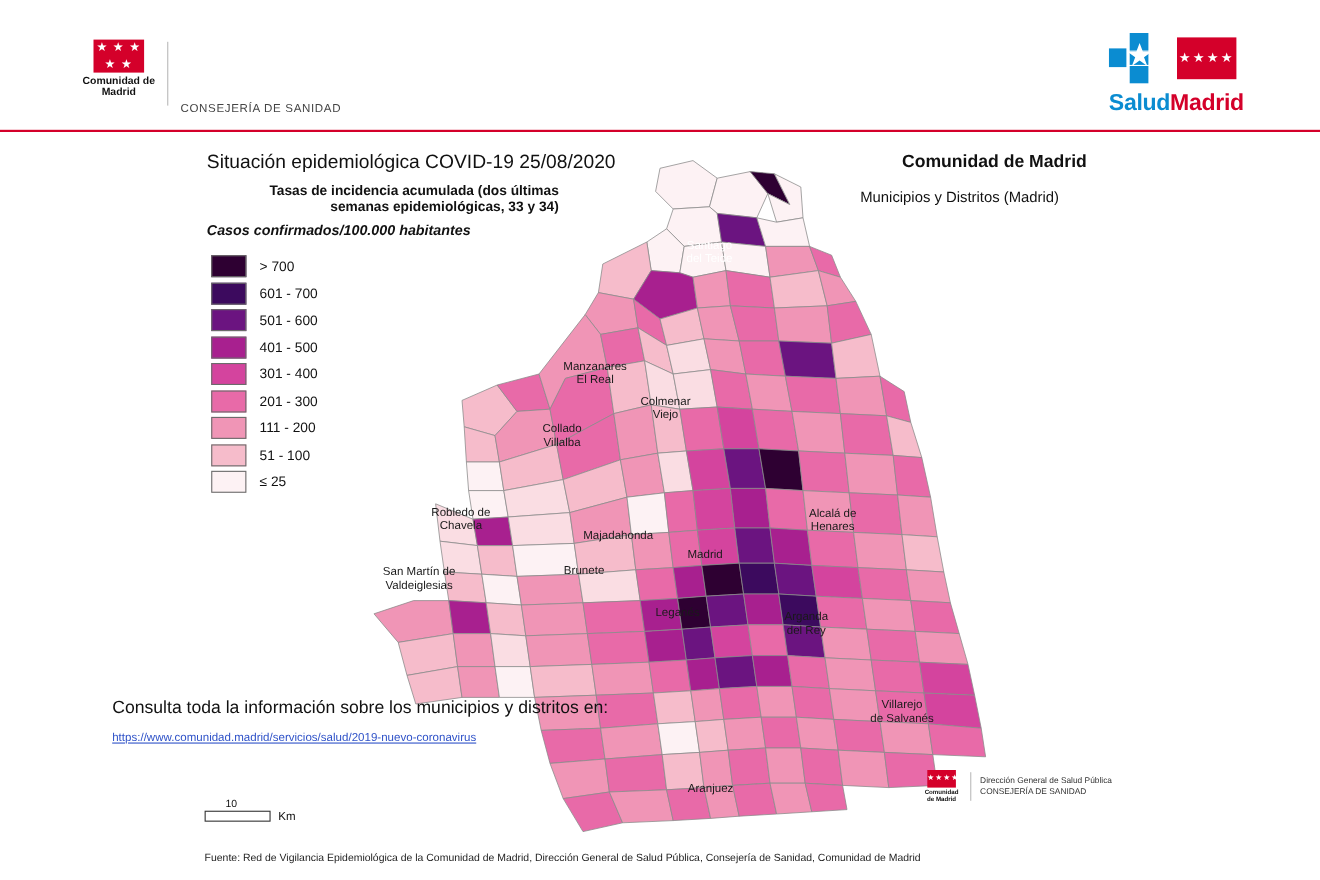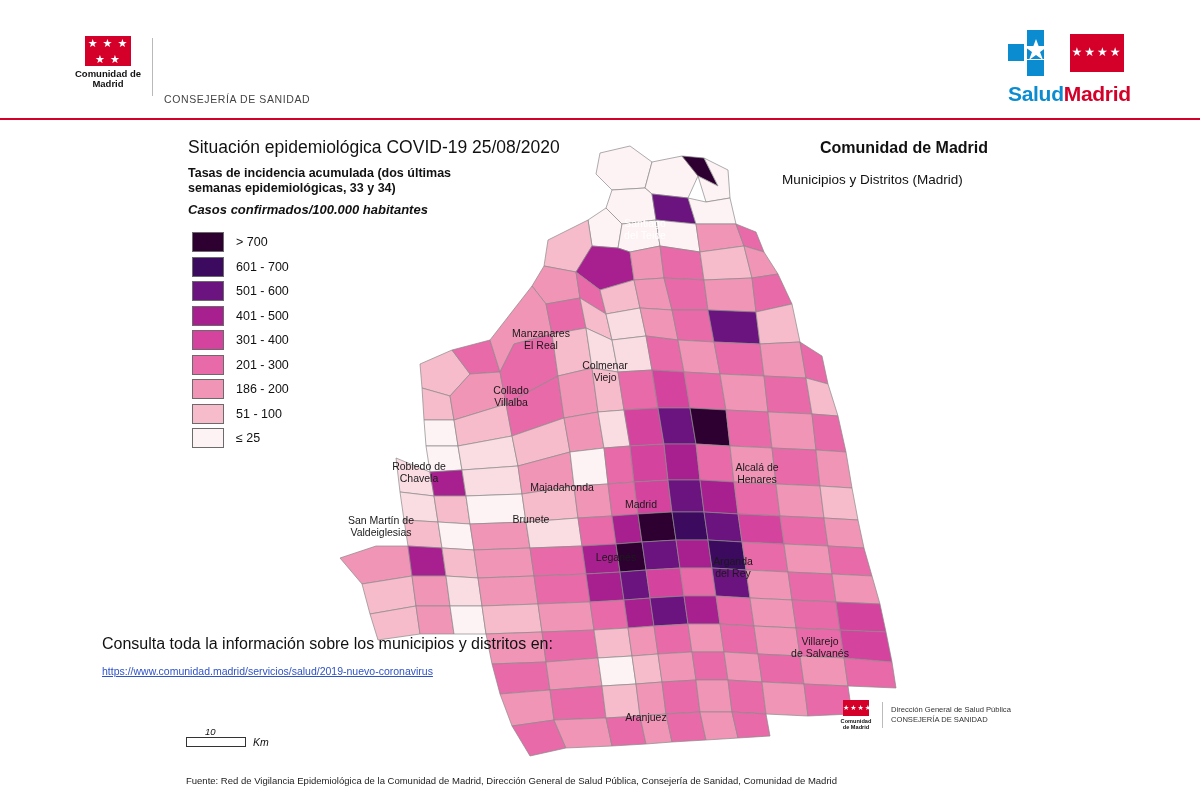--- a/index.html
+++ b/index.html
@@ -191,21 +191,20 @@
     font-size: 9.5px;
     color: #222;
   }
 
   
   .scalebar {
     position: absolute;
     left: 186px; top: 736px;
     display: flex;
     align-items: center;
-    font-style: italic;
   }
   .scalebar-box {
     width: 58px; height: 8px;
     border: 1px solid #333;
     position: relative;
     background: #fff;
   }
   .scalebar-num {
     position: absolute;
     left: 18px; top: -12px;
@@ -309,21 +308,21 @@
     </svg>
     <div class="salud-stars">★★★★</div>
     <div class="salud-text">
       <span class="a">Salud</span><span class="b">Madrid</span>
     </div>
   </div>
 </div>
 <div class="header-rule"></div>
 
 <div class="title-main">Situación epidemiológica COVID-19  25/08/2020</div>
-<div class="title-sub1" style="white-space:pre-line;">Tasas de incidencia acumulada (dos últimas
+<div class="title-sub1" style="white-space:pre-line;text-align:right;">Tasas de incidencia acumulada (dos últimas
 semanas epidemiológicas, 33 y 34)</div>
 <div class="title-sub2">Casos confirmados/100.000 habitantes</div>
 <div class="title-right1">Comunidad de Madrid</div>
 <div class="title-right2">Municipios y Distritos (Madrid)</div>
 
 <div class="legend">
   <div class="legend-row">
     <div class="legend-swatch" style="background:#2e0032"></div>
     <div class="legend-label">&gt; 700</div>
   </div>
@@ -342,21 +341,21 @@
   <div class="legend-row">
     <div class="legend-swatch" style="background:#d4449e"></div>
     <div class="legend-label">301 - 400</div>
   </div>
   <div class="legend-row">
     <div class="legend-swatch" style="background:#e86aa8"></div>
     <div class="legend-label">201 - 300</div>
   </div>
   <div class="legend-row">
     <div class="legend-swatch" style="background:#f095b6"></div>
-    <div class="legend-label">186 - 200</div>
+    <div class="legend-label">111 - 200</div>
   </div>
   <div class="legend-row">
     <div class="legend-swatch" style="background:#f6bccb"></div>
     <div class="legend-label">51 - 100</div>
   </div>
   <div class="legend-row">
     <div class="legend-swatch" style="background:#fdf2f4"></div>
     <div class="legend-label">≤ 25</div>
   </div>
 </div>

